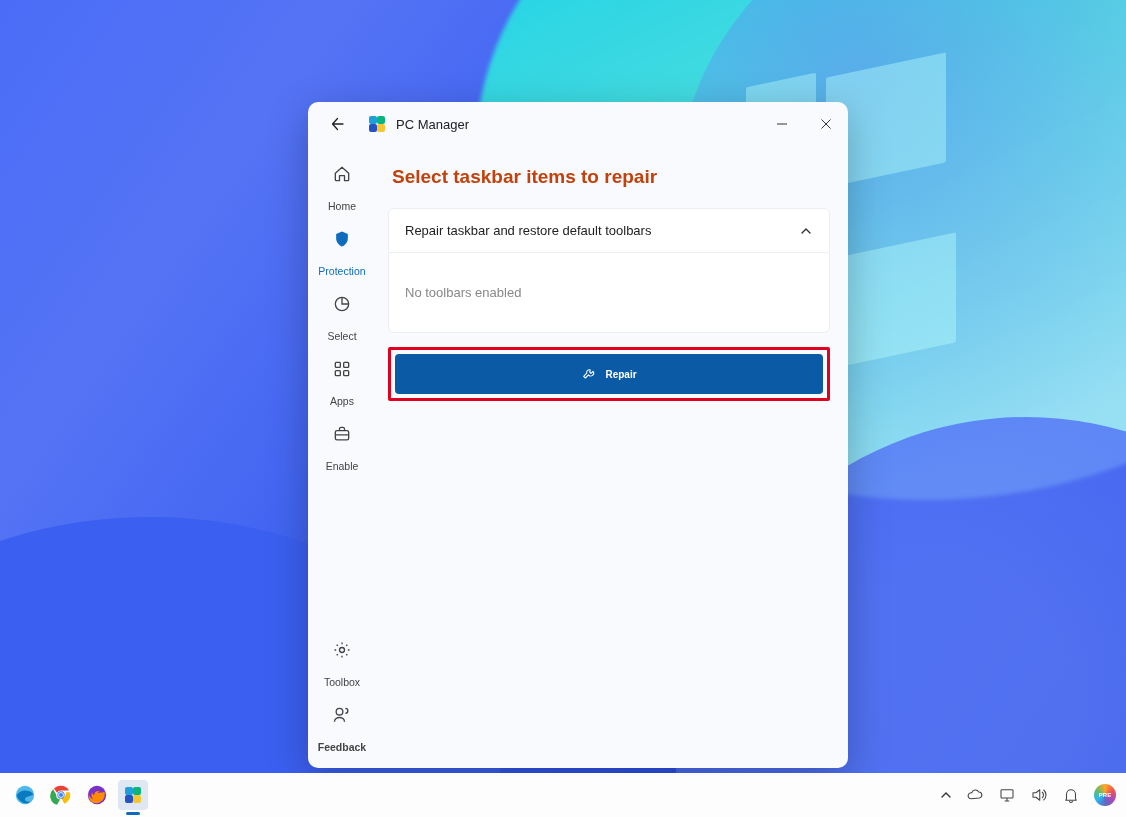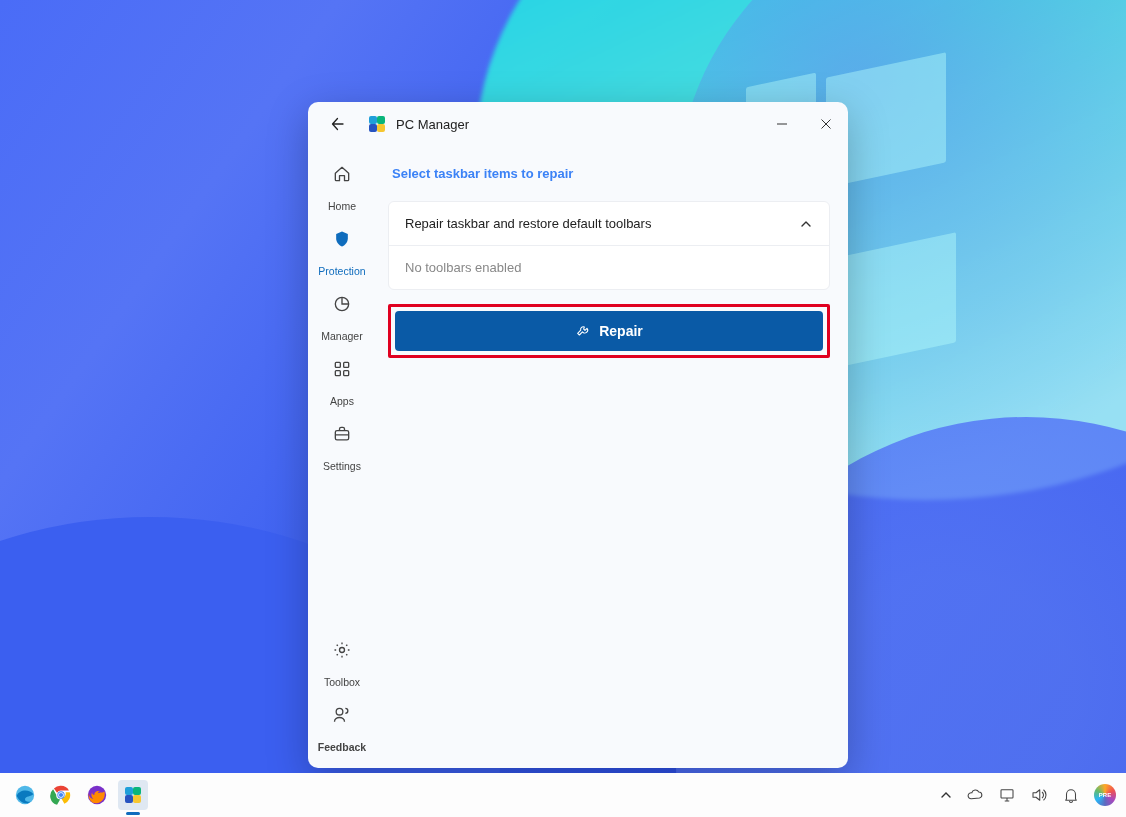--- a/index.html
+++ b/index.html
@@ -165,43 +165,43 @@
   .sidebar .nav-item.active {
     color: #0f6cbd;
   }
   .sidebar .nav-item svg { display: block; }
   .sidebar-spacer { flex: 1; }
   .content {
     flex: 1;
     padding: 16px 18px 0 12px;
   }
   .page-title {
-    font-size: 13px;
+    font-size: 19px;
     font-weight: 600;
-    color: #3b82f6;
+    color: #c2410c;
     margin: 4px 0 20px 4px;
   }
   .card {
     background: #fff;
     border: 1px solid #eceef2;
     border-radius: 6px;
     margin-bottom: 12px;
   }
   .card-header {
     display: flex;
     align-items: center;
     padding: 14px 16px;
     font-size: 13px;
     color: #222;
     cursor: pointer;
   }
   .card-header .spacer { flex: 1; }
   .card-body {
     border-top: 1px solid #eceef2;
-    padding: 14px 16px;
+    padding: 32px 16px;
     font-size: 13px;
     color: #888;
   }
   .check-row {
     display: flex;
     align-items: center;
     gap: 12px;
     font-size: 13px;
     color: #222;
     border-top: 1px solid #eceef2;
@@ -225,21 +225,21 @@
   }
   .repair-btn {
     background: #0a5aa6;
     color: #fff;
     height: 40px;
     border-radius: 4px;
     display: flex;
     align-items: center;
     justify-content: center;
     gap: 8px;
-    font-size: 14px;
+    font-size: 10px;
     font-weight: 600;
     cursor: pointer;
   }
 
   
   .taskbar {
     position: absolute;
     left: 0;
     bottom: 0;
     height: 44px;
@@ -336,37 +336,37 @@
         <svg width="20" height="20" viewBox="0 0 24 24">
             <path d="M12 3l7 3v5c0 5-3 8-7 10-4-2-7-5-7-10V6z" fill="#0f6cbd"></path>
           </svg>
         <span>Protection</span>
       </div>
       <div class="nav-item">
         <svg width="20" height="20" viewBox="0 0 24 24">
             <circle cx="12" cy="12" r="8" fill="none" stroke="#444" stroke-width="1.6"></circle>
             <path d="M12 4v8h8" fill="none" stroke="#444" stroke-width="1.6"></path>
           </svg>
-        <span>Manager</span>
+        <span>Select</span>
       </div>
       <div class="nav-item">
         <svg width="20" height="20" viewBox="0 0 24 24">
             <rect x="4" y="4" width="6" height="6" rx="1" fill="none" stroke="#444" stroke-width="1.6"></rect>
             <rect x="14" y="4" width="6" height="6" rx="1" fill="none" stroke="#444" stroke-width="1.6"></rect>
             <rect x="4" y="14" width="6" height="6" rx="1" fill="none" stroke="#444" stroke-width="1.6"></rect>
             <rect x="14" y="14" width="6" height="6" rx="1" fill="none" stroke="#444" stroke-width="1.6"></rect>
           </svg>
         <span>Apps</span>
       </div>
       <div class="nav-item">
         <svg width="20" height="20" viewBox="0 0 24 24">
             <rect x="4" y="8" width="16" height="11" rx="2" fill="none" stroke="#444" stroke-width="1.6"></rect>
             <path d="M9 8V6a2 2 0 0 1 2-2h2a2 2 0 0 1 2 2v2M4 13h16" fill="none" stroke="#444" stroke-width="1.6"></path>
           </svg>
-        <span>Settings</span>
+        <span>Enable</span>
       </div>
       <div class="sidebar-spacer"></div>
       <div class="nav-item">
         <svg width="20" height="20" viewBox="0 0 24 24">
             <circle cx="12" cy="12" r="3" fill="none" stroke="#444" stroke-width="1.6"></circle>
             <path d="M12 3v2M12 19v2M3 12h2M19 12h2M5.6 5.6l1.4 1.4M17 17l1.4 1.4M18.4 5.6 17 7M7 17l-1.4 1.4" stroke="#444" stroke-width="1.6"></path>
           </svg>
         <span>Toolbox</span>
       </div>
       <div class="nav-item" style="margin-bottom:10px;font-weight:bold;">

